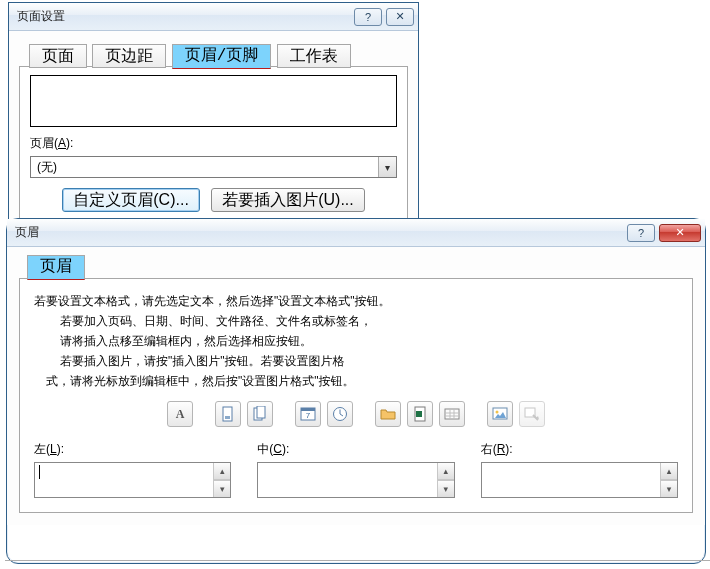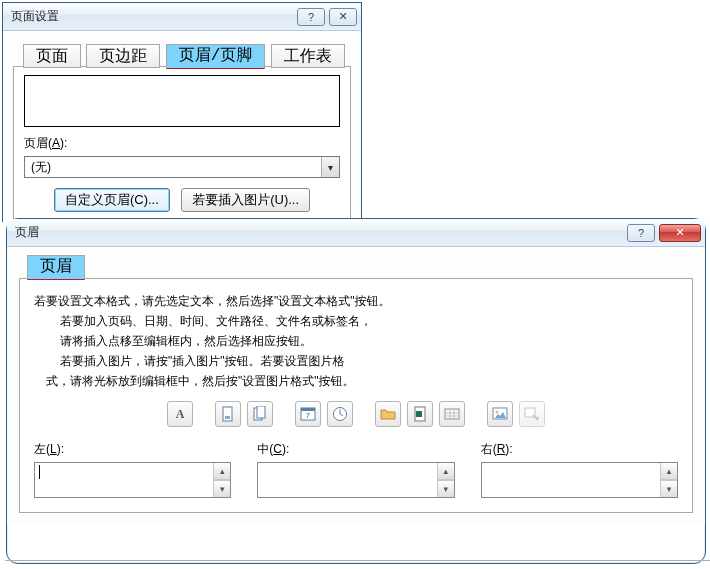--- a/index.html
+++ b/index.html
@@ -45,21 +45,21 @@
   }
   .winbtn.close {
     background:linear-gradient(#f1a3a0,#da5a52 45%,#c63b31 46%,#e27168);
     border-color:#8e2b24;
     color:#fff;
     width:42px;
   }
   .dlg-body { padding:6px 10px 10px 10px; background:#fdfdfd; }
 
   
-  #dlg1 { left:2px; top:2px; width:360px; height:220px; }
+  #dlg1 { left:8px; top:2px; width:411px; height:220px; }
   .tabs { position:relative; height:24px; margin-top:6px; padding-left:10px; }
   .tabstrip-border {
     position:absolute; left:0; right:0; bottom:0;
     border-bottom:1px solid #a7a7a7;
   }
   .tab {
     position:relative;
     display:inline-block;
     height:24px; line-height:22px;
     padding:0 12px;
@@ -107,21 +107,21 @@
     font-size:10px; color:#333;
   }
   .btnrow { text-align:center; margin-top:10px; }
   .btn {
     display:inline-block;
     min-width:104px;
     height:24px; line-height:22px;
     border:1px solid #8a8a8a;
     background:linear-gradient(#fefefe,#e7e7e7);
     padding:0 10px;
-    font-size:13px;
+    font-size:16px;
     margin:0 4px;
     border-radius:3px;
   }
   .btn.focus {
     border:1px solid #3c7fb1;
     box-shadow:0 0 0 1px #a2cef0 inset;
     background:linear-gradient(#f7fbff,#def0fb);
   }
 
   

